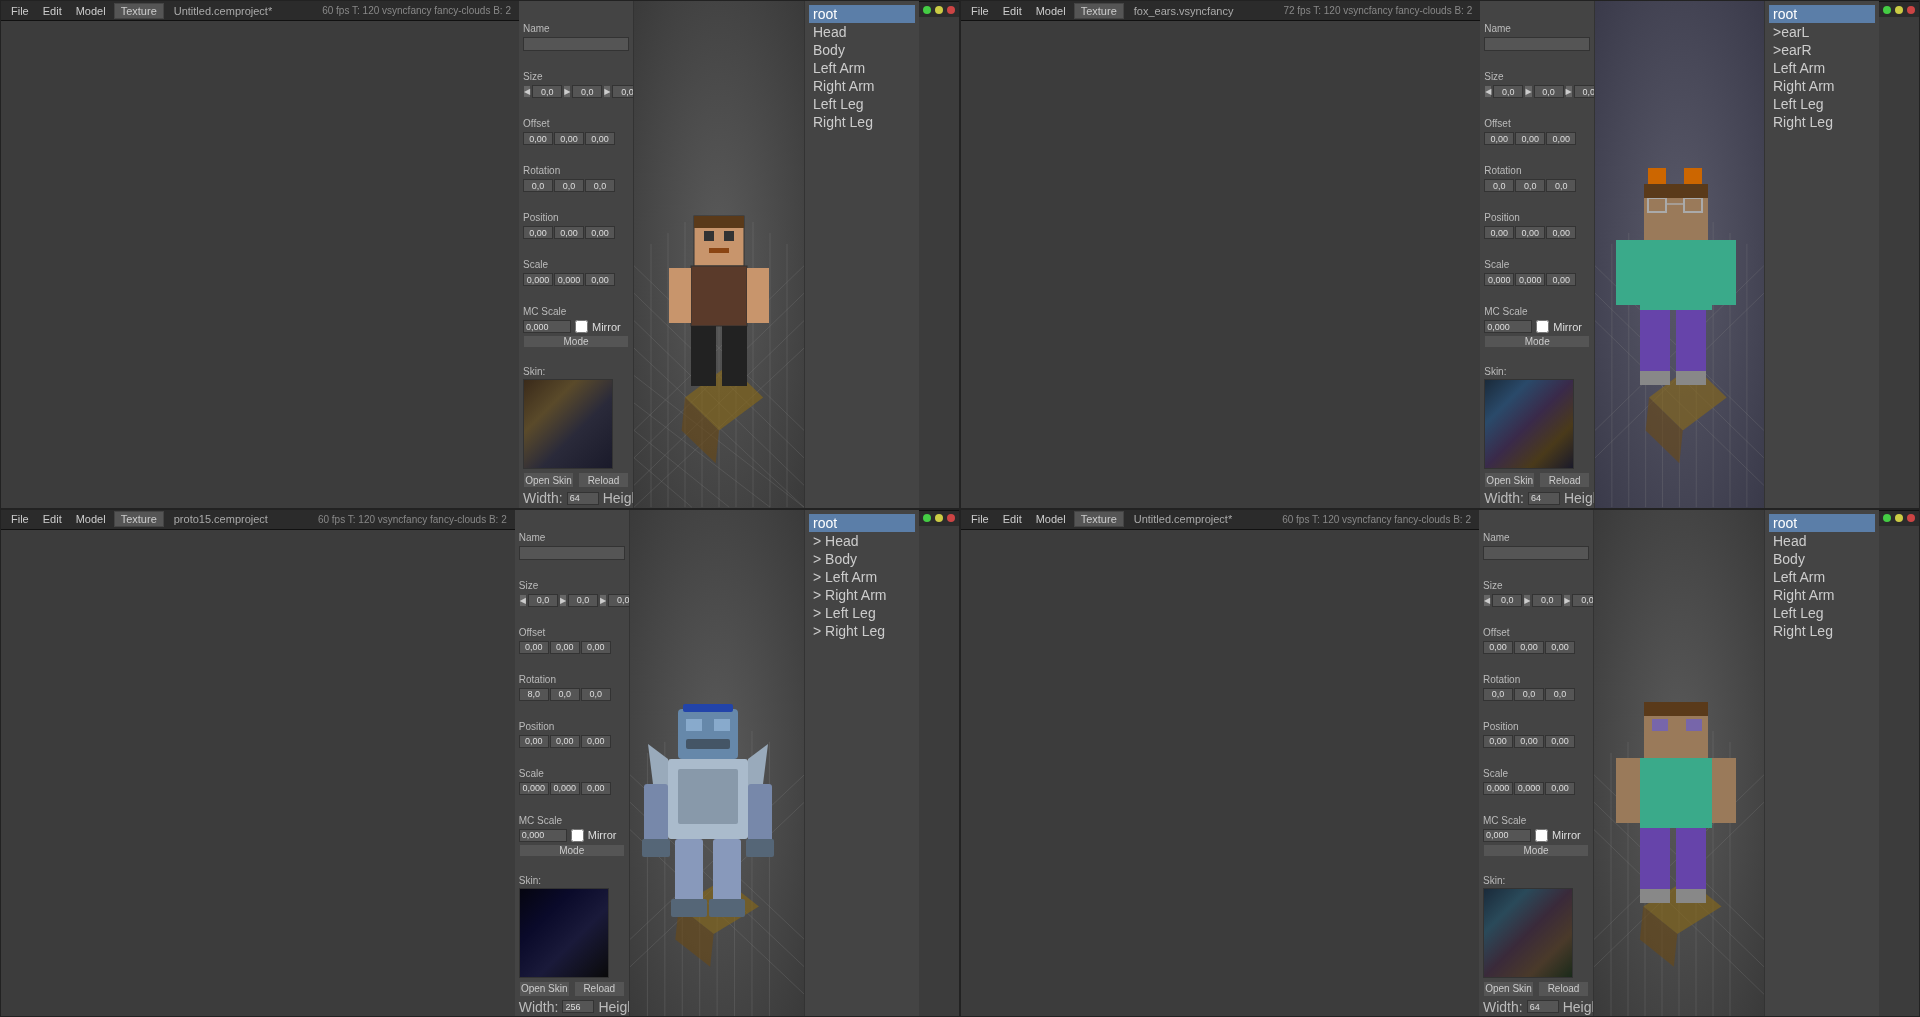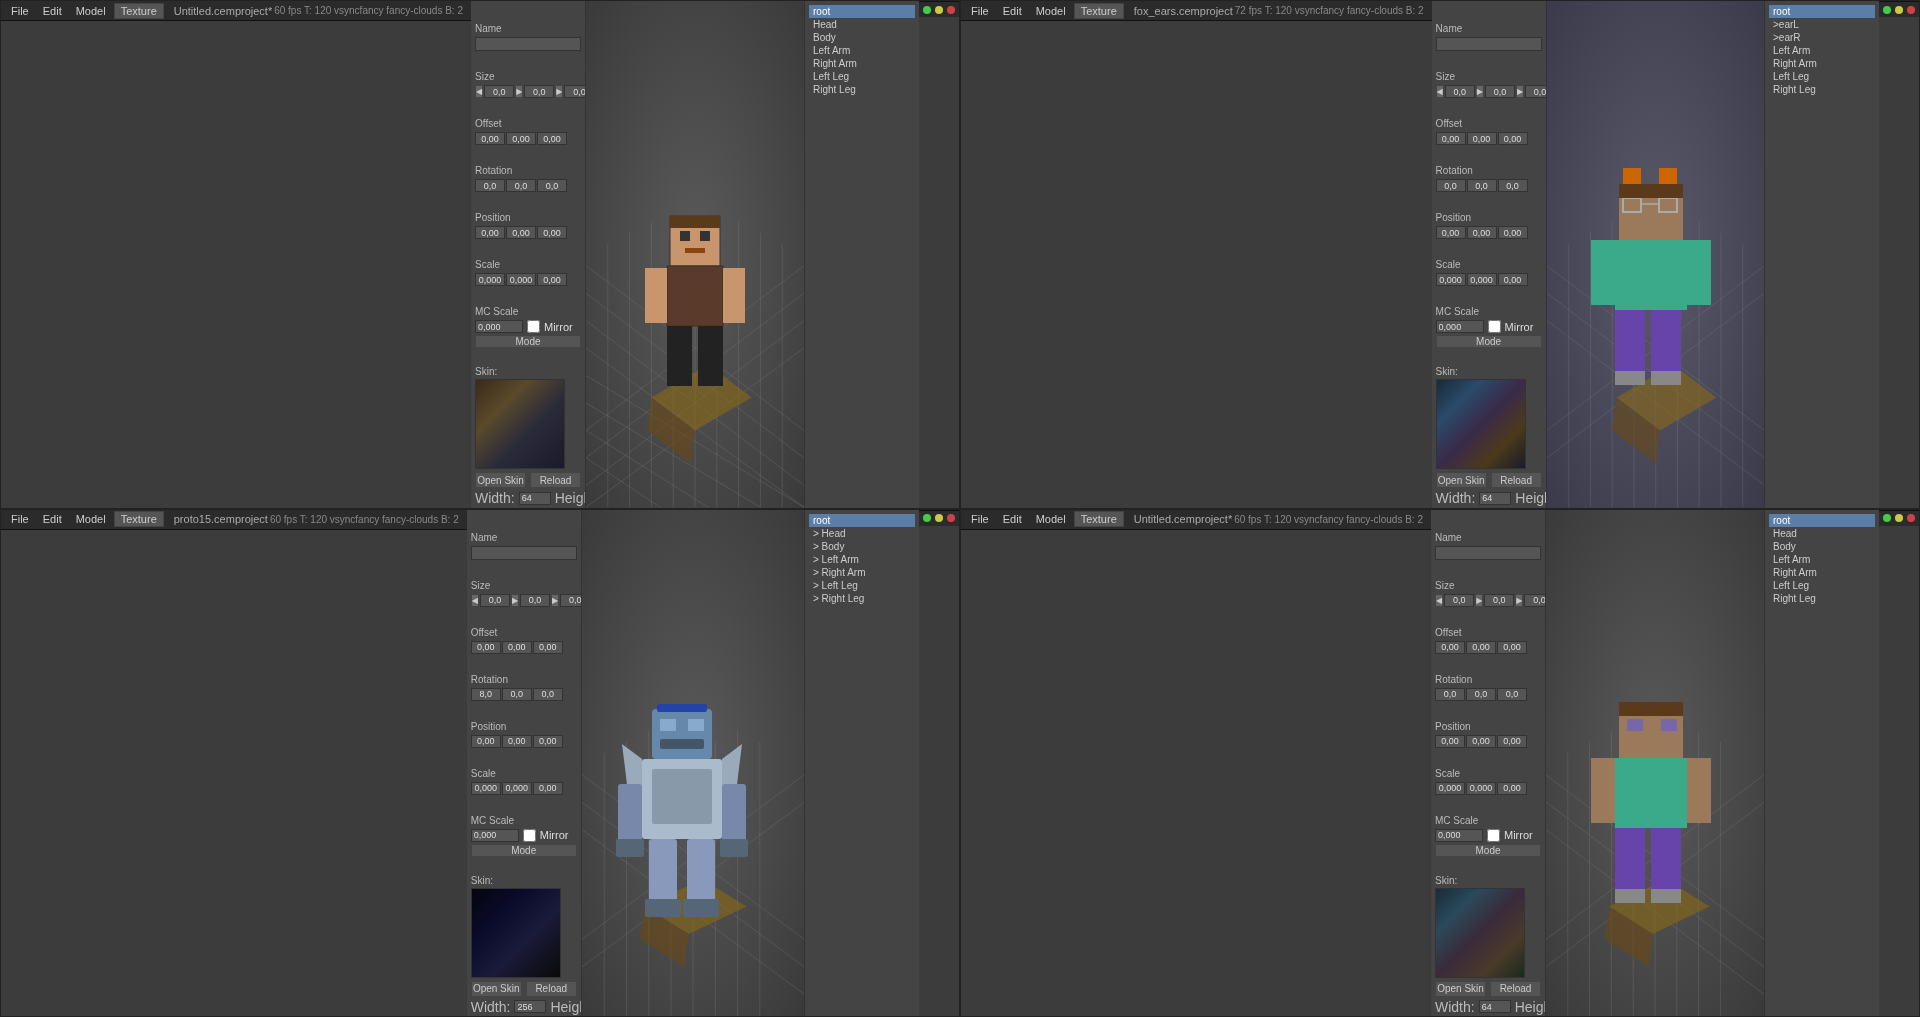--- a/index.html
+++ b/index.html
@@ -55,20 +55,21 @@
       flex: 1;
       color: #aaa;
       font-size: 11px;
       padding-left: 8px;
     }
 
     .fps-label {
       color: #888;
       font-size: 10px;
       padding-right: 4px;
+      margin-left: 48px;
     }
 
     .panel-body {
       display: flex;
       flex: 1;
       overflow: hidden;
     }
 
     .left-sidebar {
       width: 115px;
@@ -226,21 +227,21 @@
       width: 115px;
       background: #444;
       flex-shrink: 0;
       padding: 4px;
       border-left: 1px solid #333;
       overflow-y: auto;
     }
 
     .tree-item {
       padding: 1px 4px;
-      font-size: 10px;
+      font-size: 14px;
       color: #ccc;
       cursor: pointer;
       white-space: nowrap;
     }
     .tree-item.selected { background: #5b7ea8; color: #fff; }
 
     .bottom-strip {
       height: 16px;
       background: #2b2b2b;
       display: flex;
@@ -434,21 +435,21 @@
     <div class="indicator-dot dot-red"></div>
   </div>
 </div>
 
 <div class="panel">
   <div class="menubar">
     <span class="menubar-item">File</span>
     <span class="menubar-item">Edit</span>
     <span class="menubar-item">Model</span>
     <span class="texture-btn menubar-item">Texture</span>
-    <span class="tab-title">fox_ears.cemproject</span>
+    <span class="tab-title">fox_ears.vsyncfancy</span>
     <span class="fps-label">72 fps T: 120 vsyncfancy fancy-clouds B: 2</span>
   </div>
   <div class="panel-body">
     <div class="left-sidebar">
       <div class="field-label">Name</div>
       <input class="name-input" type="text" style="">
 
       <div class="field-label">Size</div>
       <div class="xyz-row">
         <div class="xyz-btn">◀</div>

